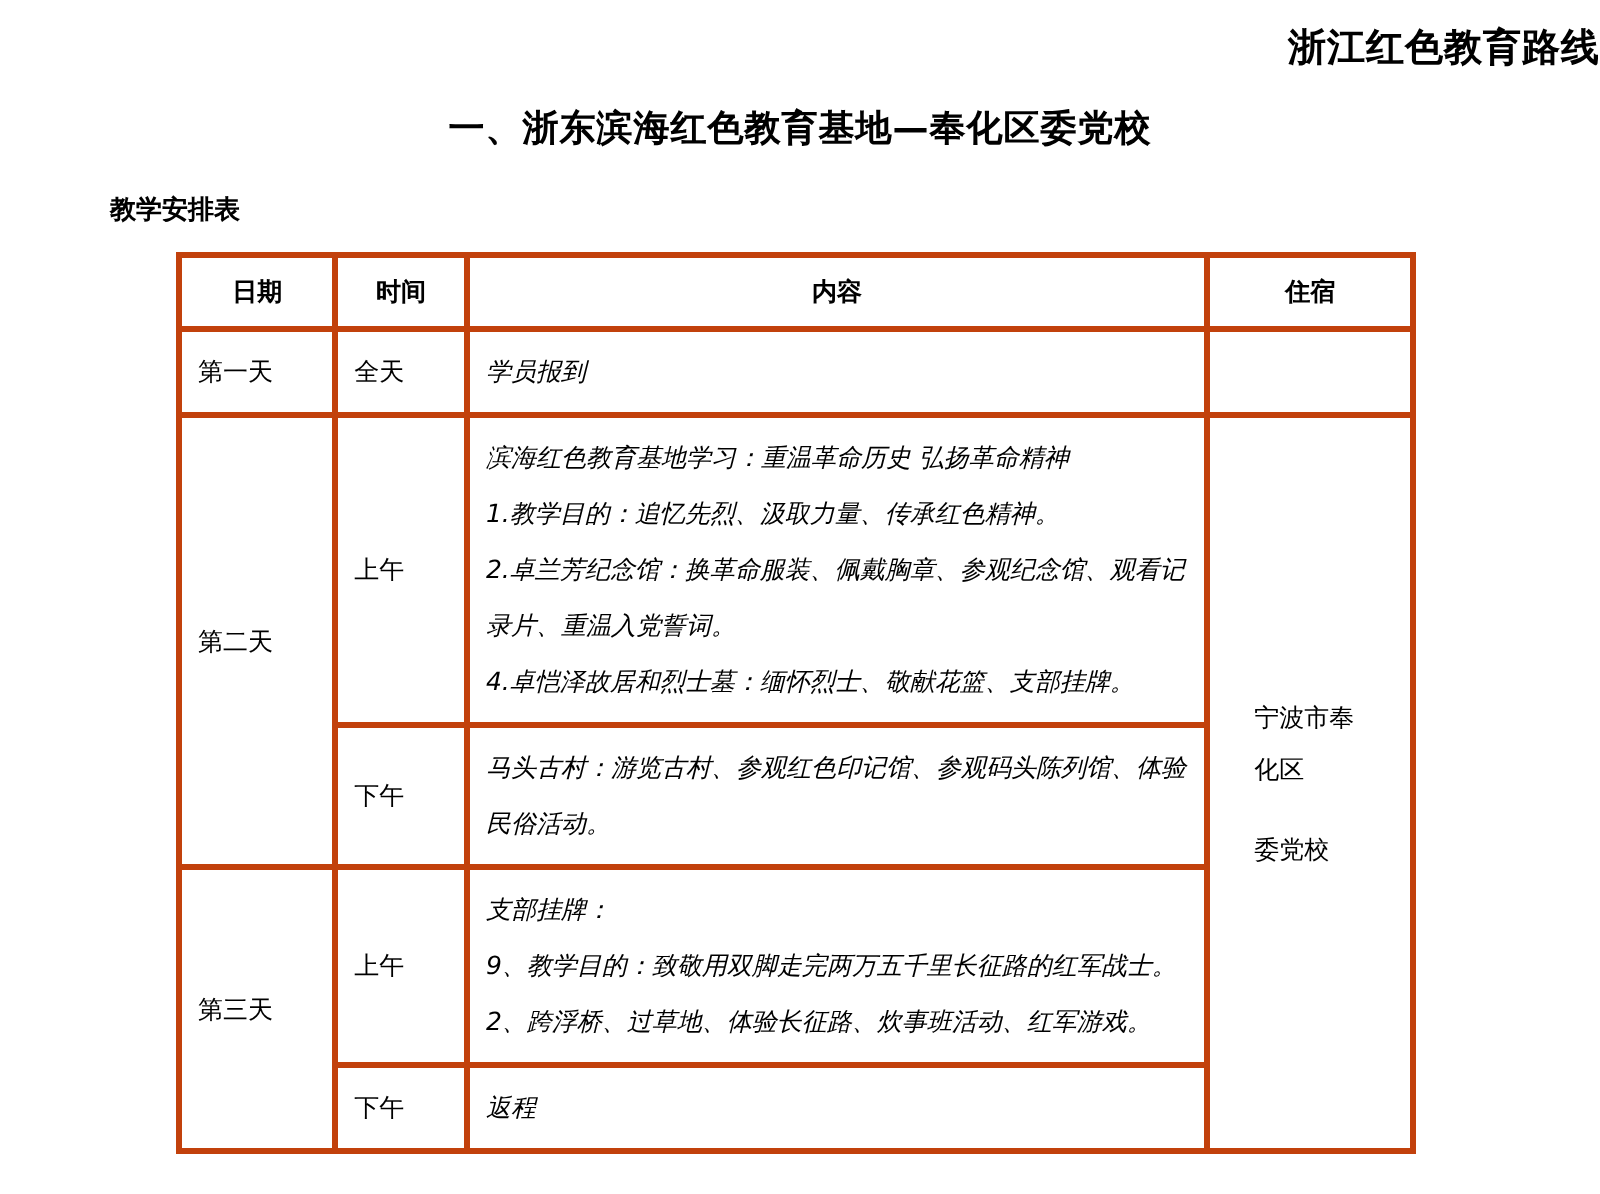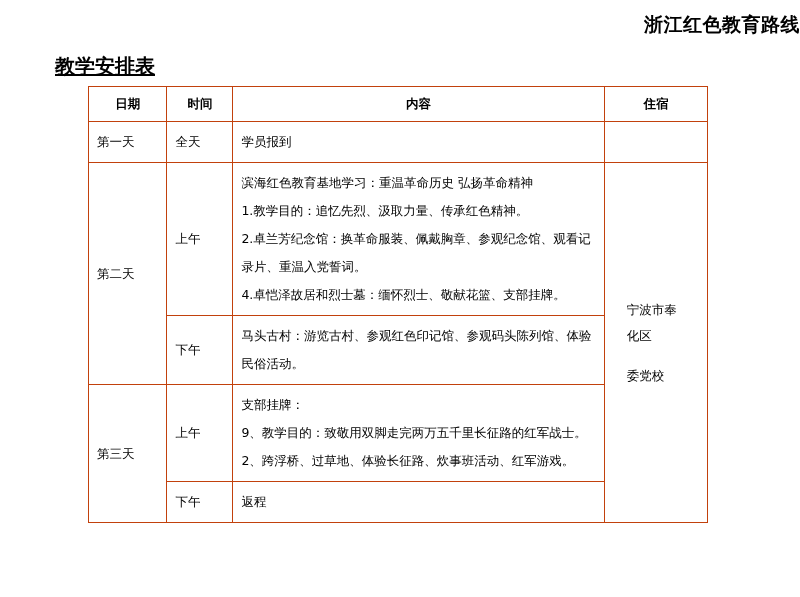--- a/index.html
+++ b/index.html
@@ -31,34 +31,33 @@
   }
   .doc-subtitle {
     text-align: center;
     font-size: 18px;
     font-weight: bold;
     margin: 14px 0 0 0;
     line-height: 26px;
     letter-spacing: 0.5px;
   }
   .section-heading {
-    font-size: 20px;
+    font-size: 13px;
     font-weight: bold;
     margin: 16px 0 8px 55px;
     line-height: 24px;
-    text-decoration: underline;
   }
   table.schedule {
     border-collapse: collapse;
     margin-left: 88px;
     width: 620px;
     table-layout: fixed;
   }
   table.schedule td, table.schedule th {
-    border: 1px solid #c2410c;
+    border: 3px solid #c2410c;
     font-size: 12.5px;
     font-weight: normal;
     vertical-align: middle;
     padding: 6px 8px;
     line-height: 26px;
   }
   table.schedule th {
     text-align: center;
     font-weight: bold;
     height: 26px;
@@ -70,36 +69,38 @@
   .col-stay { width: 100px; }
   td.center {
     text-align: left;
   }
   td.left {
     text-align: left;
   }
   .content-cell p {
     margin: 0;
     line-height: 28px;
+    font-style: italic;
   }
   .stay-cell {
     vertical-align: top;
     padding-top: 100px;
     line-height: 30px;
   }
   .stay-cell p {
     margin: 14px;
   }
 </style>
 </head>
 <body>
 
 <div class="page">
 
   <div class="doc-title">浙江红色教育路线</div>
+  <div class="doc-subtitle">一、浙东滨海红色教育基地—奉化区委党校</div>
   <div class="section-heading">教学安排表</div>
 
   <table class="schedule">
     <colgroup>
       <col class="col-date">
       <col class="col-time">
       <col class="col-content">
       <col class="col-stay">
     </colgroup>
     <thead>

